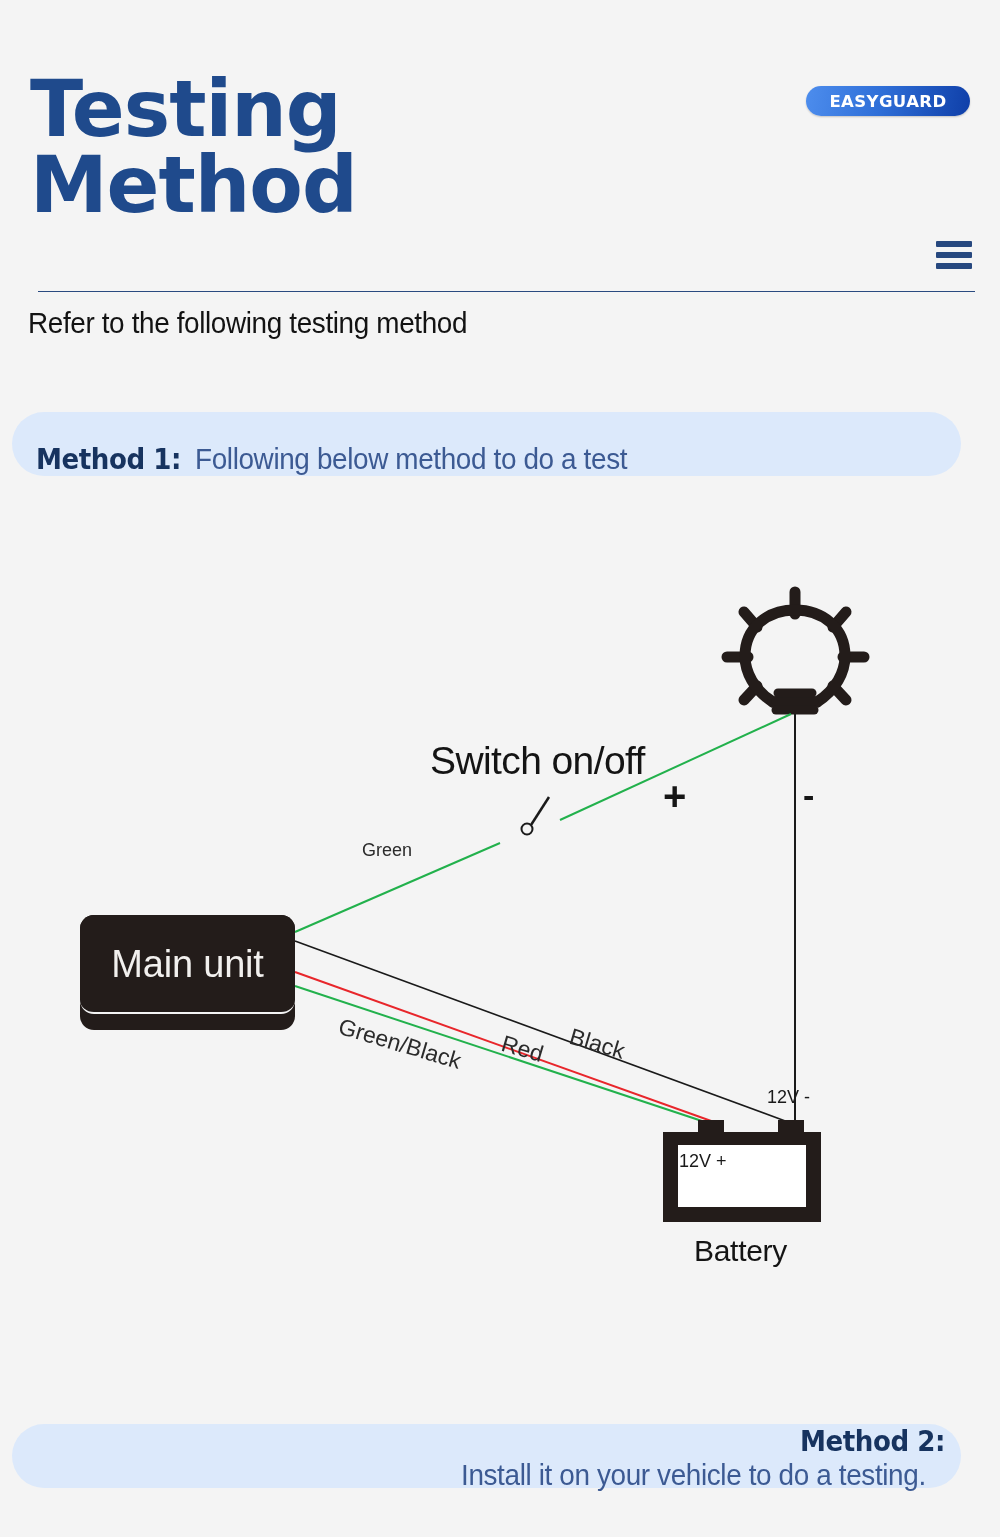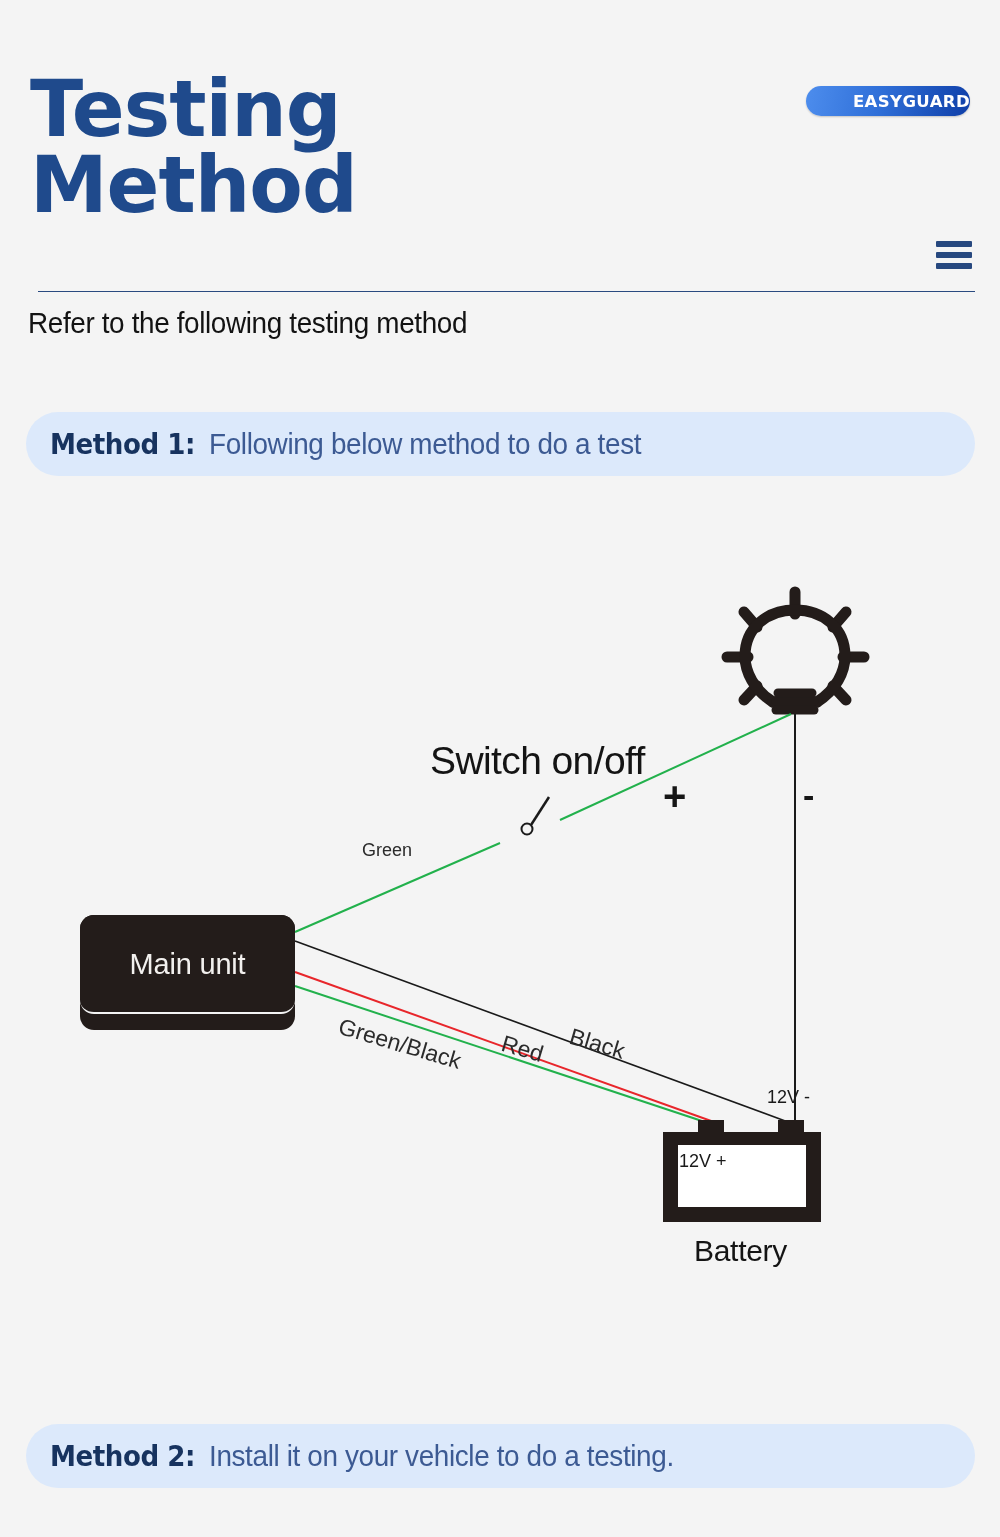--- a/index.html
+++ b/index.html
@@ -38,21 +38,21 @@
     position: absolute;
     left: 806px;
     top: 86px;
     width: 164px;
     height: 30px;
     border-radius: 15px;
     background: linear-gradient(100deg, #4d8ded 0%, #2f6fd8 45%, #0f3fa8 100%);
     box-shadow: 0 1px 2px rgba(0,0,0,0.20);
     display: flex;
     align-items: center;
-    justify-content: flex-end;
+    justify-content: center;
   }
   #brand-logo-text {
     color: #ffffff;
     font-family: "DejaVu Sans", sans-serif;
     font-weight: bold;
     font-size: 16.5px;
     letter-spacing: 0.4px;
   }
 
   #menu-button {
@@ -92,32 +92,32 @@
     font-size: 30px;
     letter-spacing: -0.4px;
     white-space: nowrap;
     transform: scaleX(0.93);
     transform-origin: left center;
   }
 
   
   .method-banner {
     position: absolute;
-    left: 26px;
+    left: 12px;
     width: 949px;
     height: 64px;
     border-radius: 32px;
     background: #dce9fb;
     display: flex;
-    align-items: center;
+    align-items: flex-end;
     box-sizing: border-box;
     padding-left: 24px;
   }
   #method-1-banner { top: 412px; }
-  #method-2-banner { top: 1424px; }
+  #method-2-banner { top: 1424px; flex-direction: column; }
   .method-label {
     color: #17335f;
     font-family: "DejaVu Sans", sans-serif;
     font-weight: bold;
     font-size: 29px;
     letter-spacing: -0.5px;
     transform: scaleX(0.9);
     transform-origin: left center;
     white-space: nowrap;
   }
@@ -165,21 +165,21 @@
     position: absolute;
     left: 0;
     top: 0;
     width: 215px;
     height: 99px;
     display: flex;
     align-items: center;
     justify-content: center;
     color: #f2f0ee;
     font-family: "Liberation Sans", sans-serif;
-    font-size: 29px;
+    font-size: 38px;
     letter-spacing: -0.2px;
   }
 
   .diag-text {
     position: absolute;
     color: #141414;
     font-family: "Liberation Sans", sans-serif;
     white-space: nowrap;
   }
   #switch-label { left: 430px; top: 739px; font-size: 39px; letter-spacing: -0.6px; }

